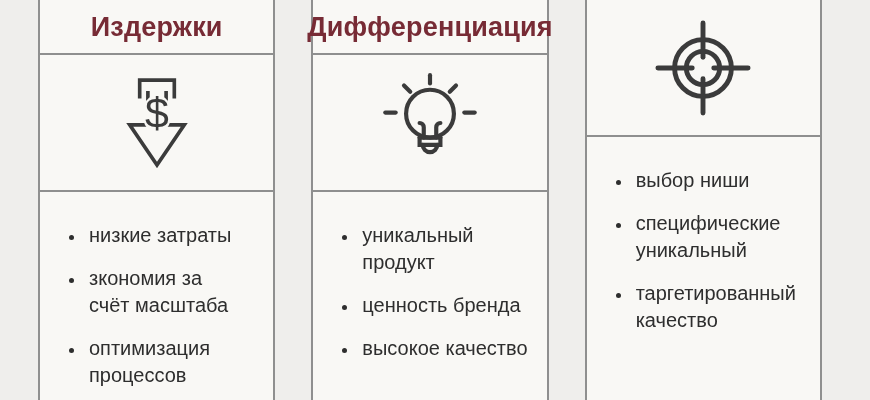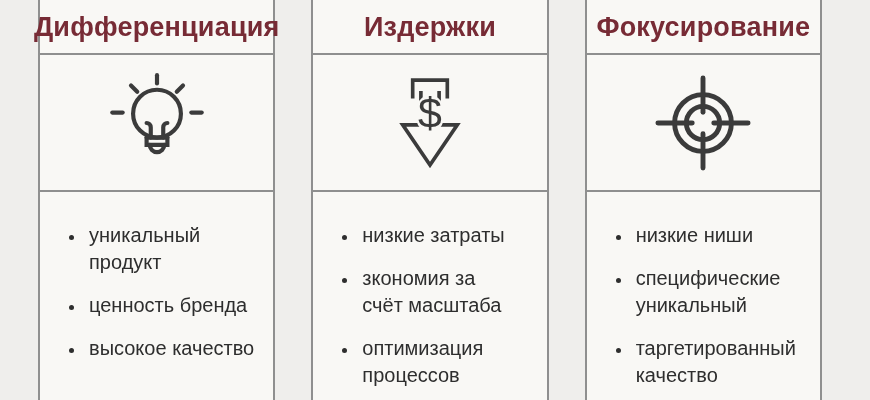--- a/index.html
+++ b/index.html
@@ -49,20 +49,43 @@
   .strategy-list li::marker{color:var(--text);font-size:18px;}
   svg{display:block;}
 </style>
 </head>
 <body>
 
 <div class="board">
 
   <div class="card">
     <div class="card-header">
+      <h2 class="card-title">Издержки</h2>
+    </div>
+    <div class="icon-section">
+      <svg width="82" height="106" viewBox="0 0 90 110" fill="none" stroke="currentColor" stroke-width="4">
+        <path d="M26,28 V8 H64 V28"></path>
+        <path d="M35,20 V57 H15 L45,101 L75,57 H55 V20" stroke-linejoin="miter"></path>
+        <ellipse cx="45" cy="45" rx="16" ry="21" fill="var(--card-bg)" stroke="none"></ellipse>
+        <text x="45" y="61" text-anchor="middle" stroke="none" fill="currentColor" font-size="47" font-weight="500">$</text>
+      </svg>
+    </div>
+    <div class="list-section">
+      <ul class="strategy-list">
+        <li>низкие затраты</li>
+        <li>зкономия за
+счёт масштаба</li>
+        <li>оптимизация
+процессов</li>
+      </ul>
+    </div>
+  </div>
+
+  <div class="card">
+    <div class="card-header">
       <h2 class="card-title">Дифференциация</h2>
     </div>
     <div class="icon-section">
       <svg width="104" height="104" viewBox="0 0 100 100" fill="none" stroke="currentColor" stroke-width="4" stroke-linecap="round">
         <path d="M50,4 V12"></path>
         <path d="M25,14 L31,20"></path>
         <path d="M75,14 L69,20"></path>
         <path d="M7,40 H17"></path>
         <path d="M83,40 H93"></path>
         <circle cx="50" cy="41" r="23"></circle>
@@ -77,59 +100,33 @@
       <ul class="strategy-list">
         <li>уникальный
 продукт</li>
         <li>ценность бренда</li>
         <li>высокое качество</li>
       </ul>
     </div>
   </div>
 
   <div class="card">
-    <div class="card-header">
-      <h2 class="card-title">Издержки</h2>
-    </div>
-    <div class="icon-section">
-      <svg width="82" height="106" viewBox="0 0 90 110" fill="none" stroke="currentColor" stroke-width="4">
-        <path d="M26,28 V8 H64 V28"></path>
-        <path d="M35,20 V57 H15 L45,101 L75,57 H55 V20" stroke-linejoin="miter"></path>
-        <ellipse cx="45" cy="45" rx="16" ry="21" fill="var(--card-bg)" stroke="none"></ellipse>
-        <text x="45" y="61" text-anchor="middle" stroke="none" fill="currentColor" font-size="47" font-weight="500">$</text>
-      </svg>
-    </div>
-    <div class="list-section">
-      <ul class="strategy-list">
-        <li>низкие затраты</li>
-        <li>зкономия за
-счёт масштаба</li>
-        <li>оптимизация
-процессов</li>
-      </ul>
-    </div>
-  </div>
-
-  <div class="card">
-    <div class="card-header">
-      <h2 class="card-title">Фокусирование</h2>
-    </div>
     <div class="icon-section">
       <svg width="98" height="98" viewBox="0 0 100 100" fill="none" stroke="currentColor" stroke-width="5" stroke-linecap="round">
         <circle cx="50" cy="50" r="29"></circle>
         <circle cx="50" cy="50" r="17"></circle>
         <path d="M50,4 V39"></path>
         <path d="M50,61 V96"></path>
         <path d="M4,50 H39"></path>
         <path d="M61,50 H96"></path>
       </svg>
     </div>
     <div class="list-section">
       <ul class="strategy-list">
-        <li>низкие ниши</li>
+        <li>выбор ниши</li>
         <li>специфические
 уникальный</li>
         <li>таргетированный
 качество</li>
       </ul>
     </div>
   </div>
 
 </div>
 

